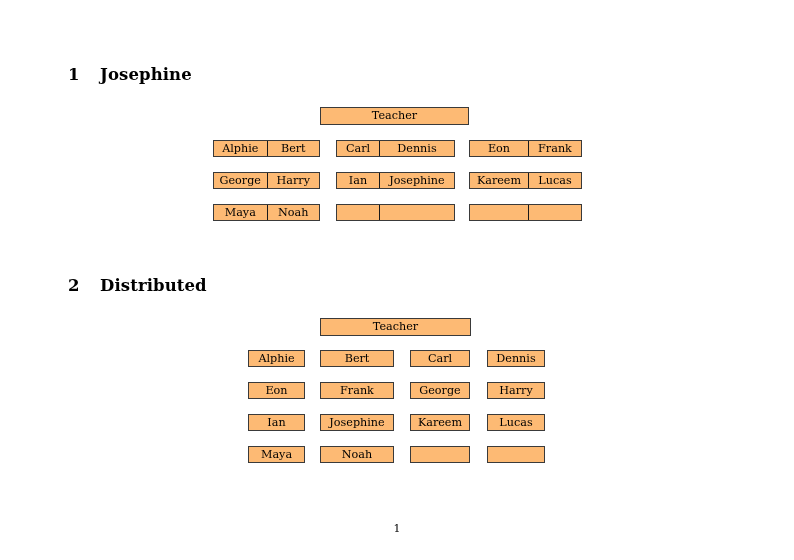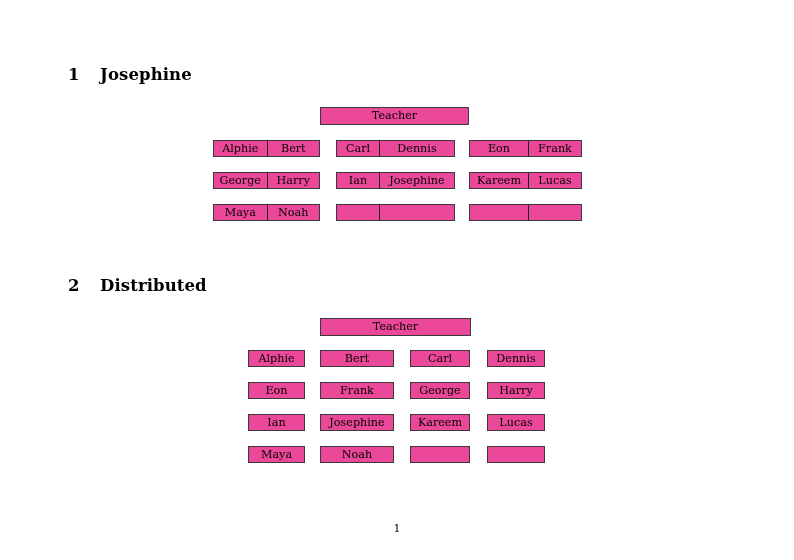--- a/index.html
+++ b/index.html
@@ -38,21 +38,21 @@
     position: absolute;
     left: 32px;
     top: 0;
   }
 
   
   .box {
     position: absolute;
     box-sizing: border-box;
     border: 1px solid #3a3a3a;
-    background: #ec4899;
+    background: #fdba74;
     display: flex;
     align-items: center;
     justify-content: center;
     font-size: 11.2px;
     line-height: 1;
     white-space: nowrap;
     overflow: hidden;
   }
   .box .cell {
     box-sizing: border-box;

